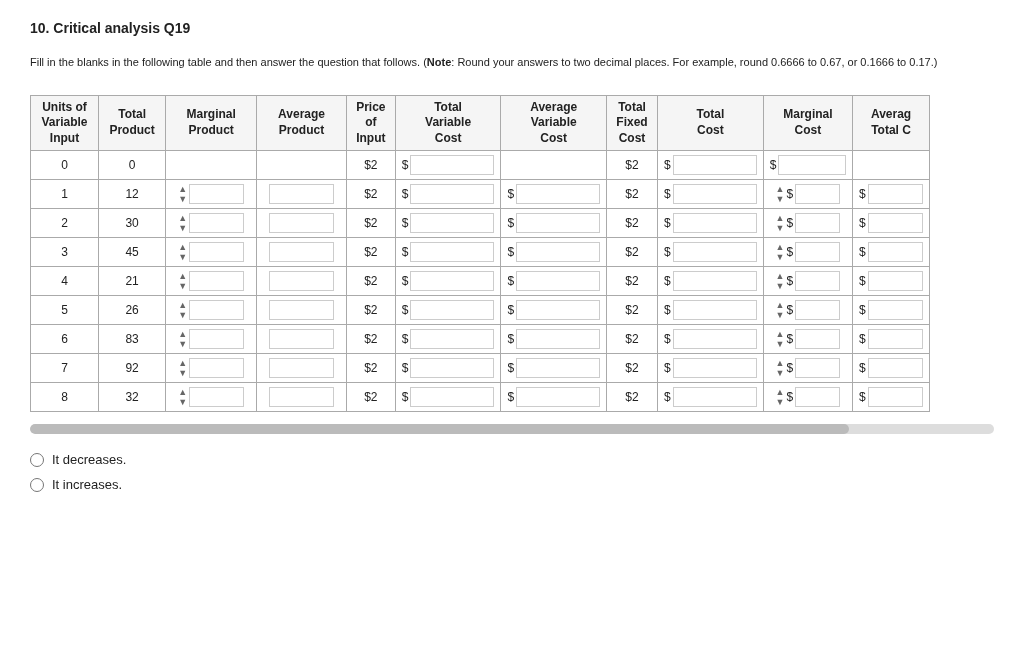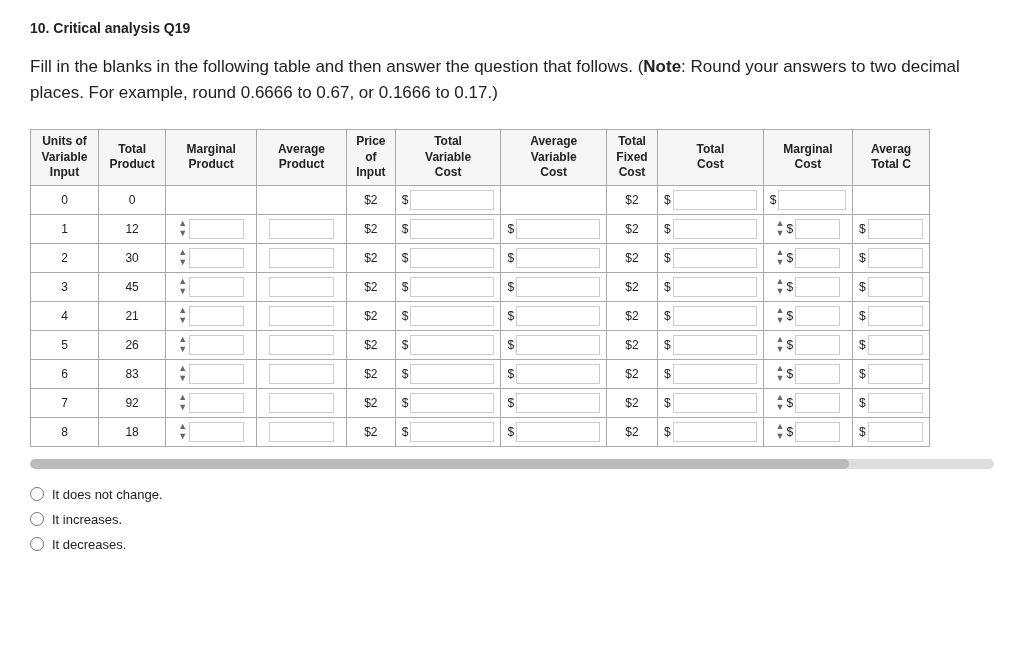--- a/index.html
+++ b/index.html
@@ -9,21 +9,21 @@
       background: #fff;
       color: #222;
       padding: 20px 30px;
     }
     h2 {
       font-size: 14px;
       font-weight: bold;
       margin-bottom: 18px;
     }
     .instructions {
-      font-size: 17px;
+      font-size: 11px;
       margin-bottom: 24px;
       line-height: 1.5;
     }
     .instructions b, .instructions strong { font-weight: bold; }
     .table-wrapper {
       overflow-x: auto;
       margin-bottom: 12px;
     }
     table {
       border-collapse: collapse;
@@ -510,21 +510,21 @@
           </td>
           <td>
             <div class="dollar-cell">
               <span class="sym">$</span>
               <input type="text" style="width: 45px;">
             </div>
           </td>
         </tr>
         <tr>
           <td>8</td>
-          <td>18</td>
+          <td>32</td>
           <td>
             <div style="display: flex; align-items: center; gap: 2px; justify-content: center;">
               <div class="arrow-indicator">
                 <span class="arr-up">▲</span>
                 <span class="arr-dn">▼</span>
               </div>
               <input type="text" style="width: 55px;">
             </div>
           </td>
           <td><input type="text" style="width: 65px;"></td>
@@ -569,24 +569,20 @@
   </table>
 </div>
 
 <div class="scrollbar-row">
   <div class="scrollbar-thumb"></div>
 </div>
 
 <div class="question-section">
 
   <div class="radio-option">
-    <input type="radio" name="answer" id="opt1" style="">
-    <label for="opt1">It does not change.</label>
+    <input type="radio" name="answer" id="opt3" style="">
+    <label for="opt3">It decreases.</label>
   </div>
   <div class="radio-option">
     <input type="radio" name="answer" id="opt2" style="">
     <label for="opt2">It increases.</label>
   </div>
-  <div class="radio-option">
-    <input type="radio" name="answer" id="opt3" style="">
-    <label for="opt3">It decreases.</label>
-  </div>
 </div>
 
 </body></html>

